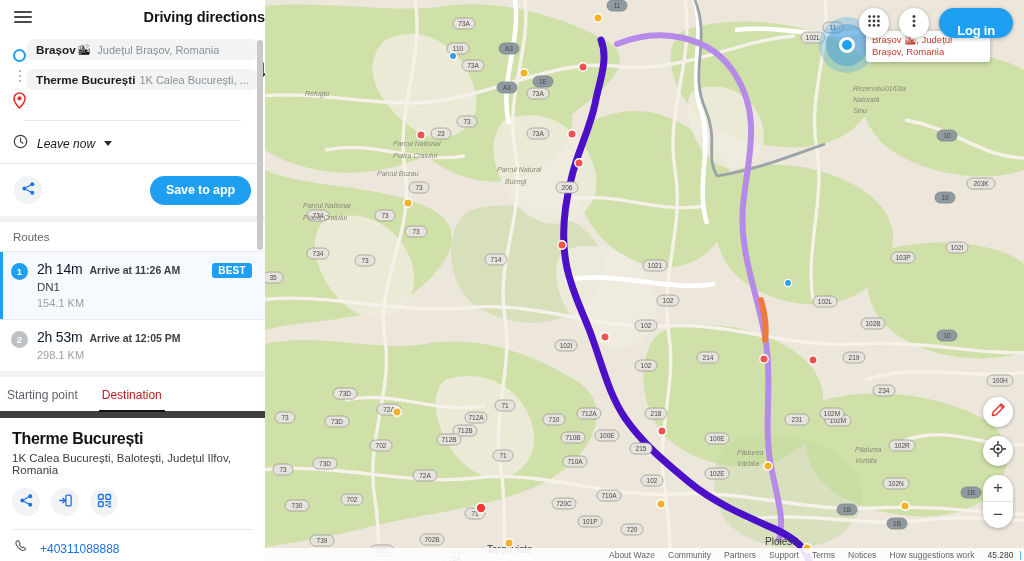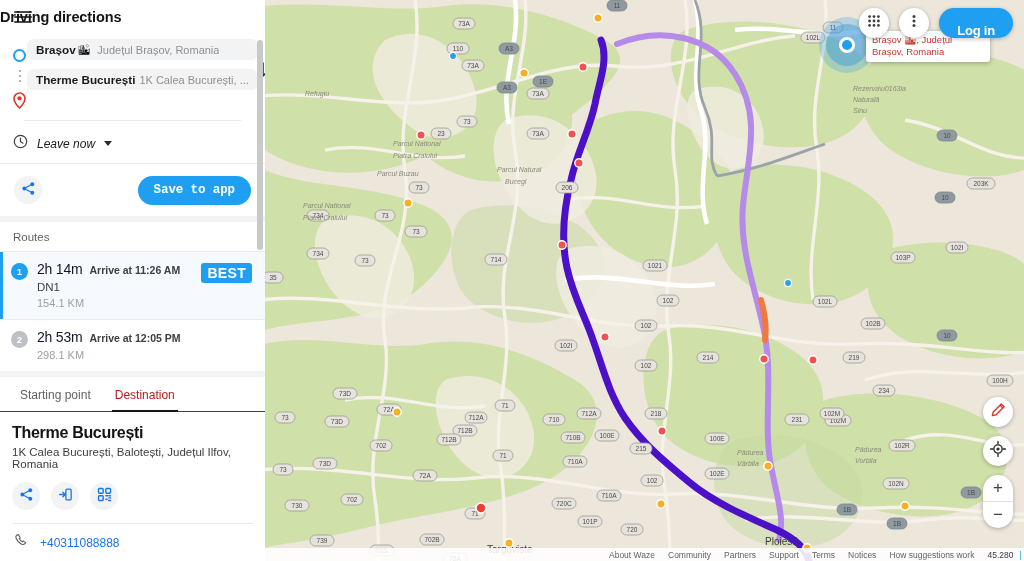--- a/index.html
+++ b/index.html
@@ -32,21 +32,21 @@
   }
 
   
   .sb-header {
     height: 33px; display: flex; align-items: center;
     padding: 0 14px; position: relative;
   }
   .hamburger { width: 18px; cursor: pointer; display:flex; flex-direction:column; gap:3px; }
   .hamburger i { display:block; height:2px; background:#4a4a4a; border-radius:1px; }
   .sb-title {
-    position: absolute; left: 0; right: 0; text-align: left;
+    position: absolute; left: 0; right: 0; text-align: right;
     font-size: 14.5px; font-weight: bold; color: #141414;
     letter-spacing: -.1px; pointer-events: none;
   }
 
   
   .sb-search {
     padding: 6px 12px 4px 12px; position: relative;
   }
   .search-rows { display: flex; align-items: flex-start; }
   .endpoints-col {
@@ -100,21 +100,21 @@
   }
   .circle-btn {
     width: 28px; height: 28px; border-radius: 50%;
     background:#f1f3f4; display:flex; align-items:center; justify-content:center;
     cursor:pointer;
   }
   .save-btn {
     background:#1f9ff2; color:#fff; border:none;
     border-radius: 16px; height: 29px; padding: 0 16px;
     font-size: 12.5px; font-weight: bold; cursor:pointer;
-    font-family: Liberation Mono, monospace;
+    font-family: Liberation Sans, sans-serif;
     letter-spacing: -.1px;
   }
 
   
   .routes-label {
     font-size: 11.5px; color:#5f6368; padding: 9px 13px 8px 13px;
     background:#fff;
   }
   .route-item {
     display:flex; padding: 9px 13px 10px 11px; background:#fff;
@@ -131,27 +131,27 @@
     margin-right:9px; margin-top:2px; flex:0 0 17px;
   }
   .route-item.selected .badge-num { background:#1f9ff2; }
   .route-body { flex:1; }
   .route-top { display:flex; align-items:baseline; gap:7px; }
   .route-dur { font-size:14px; font-weight:normal; color:#0f172a; letter-spacing:-.2px;}
   .route-arrive { font-size:10.5px; font-weight:bold; color:#3c4043; }
   .route-via { font-size:11.5px; color:#3c4043; margin-top:4px; }
   .route-dist { font-size:11px; color:#9aa0a6; margin-top:4px; }
   .best-badge {
-    background:#1f9ff2; color:#fff; font-size:14px; font-weight:bold;
+    background:#1f9ff2; color:#fff; font-size:10px; font-weight:bold;
     border-radius:3px; padding:2px 6px; letter-spacing:.3px;
     align-self:flex-start; margin-top:2px;
   }
 
   
-  .tabs { display:flex; gap: 18px; padding: 0 17px; background:#fff; border-bottom:1px solid #404040;}
+  .tabs { display:flex; gap: 18px; padding: 0 4px; background:#fff; border-bottom:7px solid #404040;}
   .tab {
     font-size: 12px; color:#5f6368; padding: 11px 3px 9px 3px;
     cursor:pointer; position:relative;
   }
   .tab.active { color:#b91c1c; }
   .tab.active::after {
     content:""; position:absolute; left:0; right:0; bottom:-1px; height:2.5px; background:#141414;
   }
 
   

